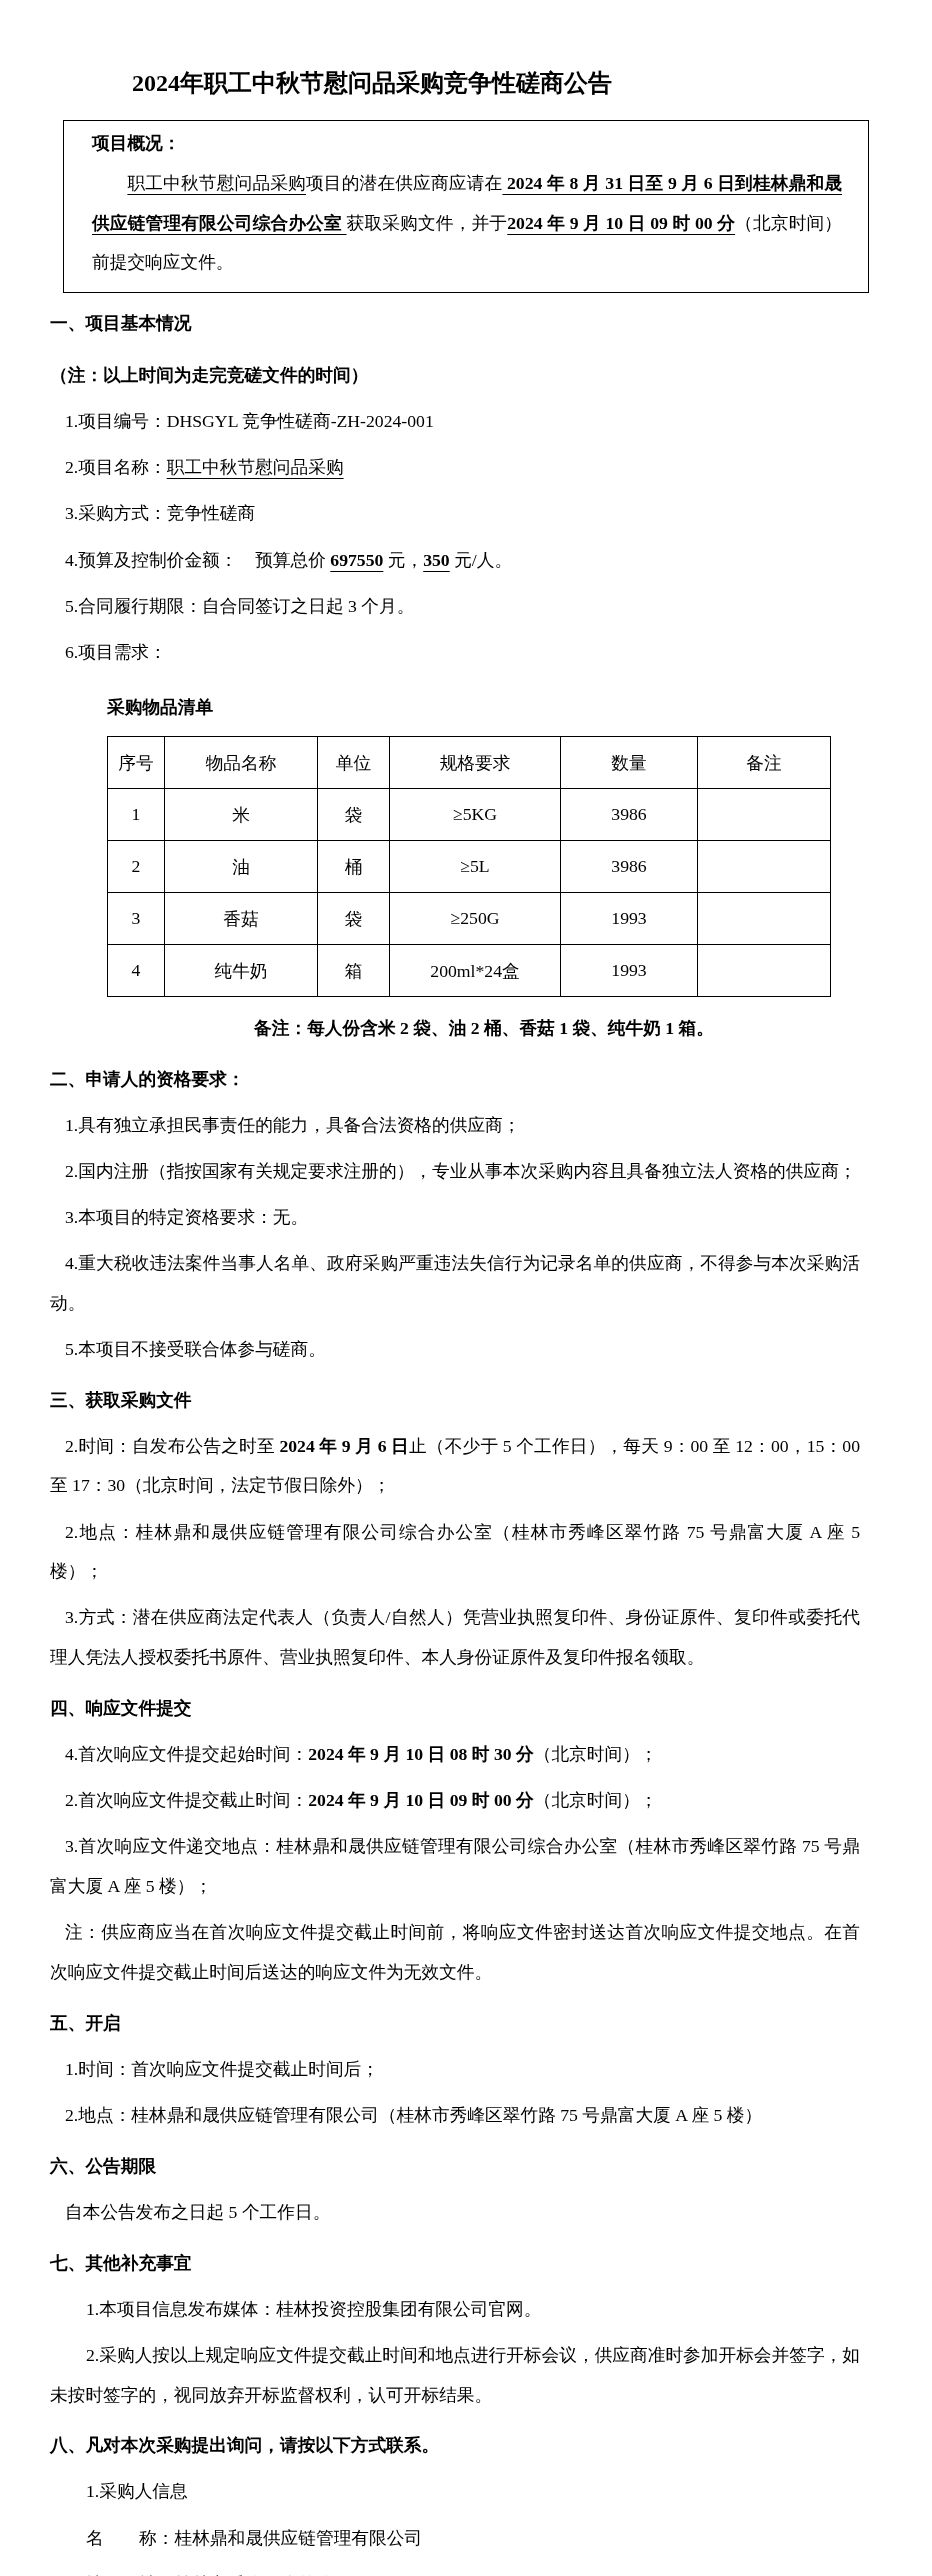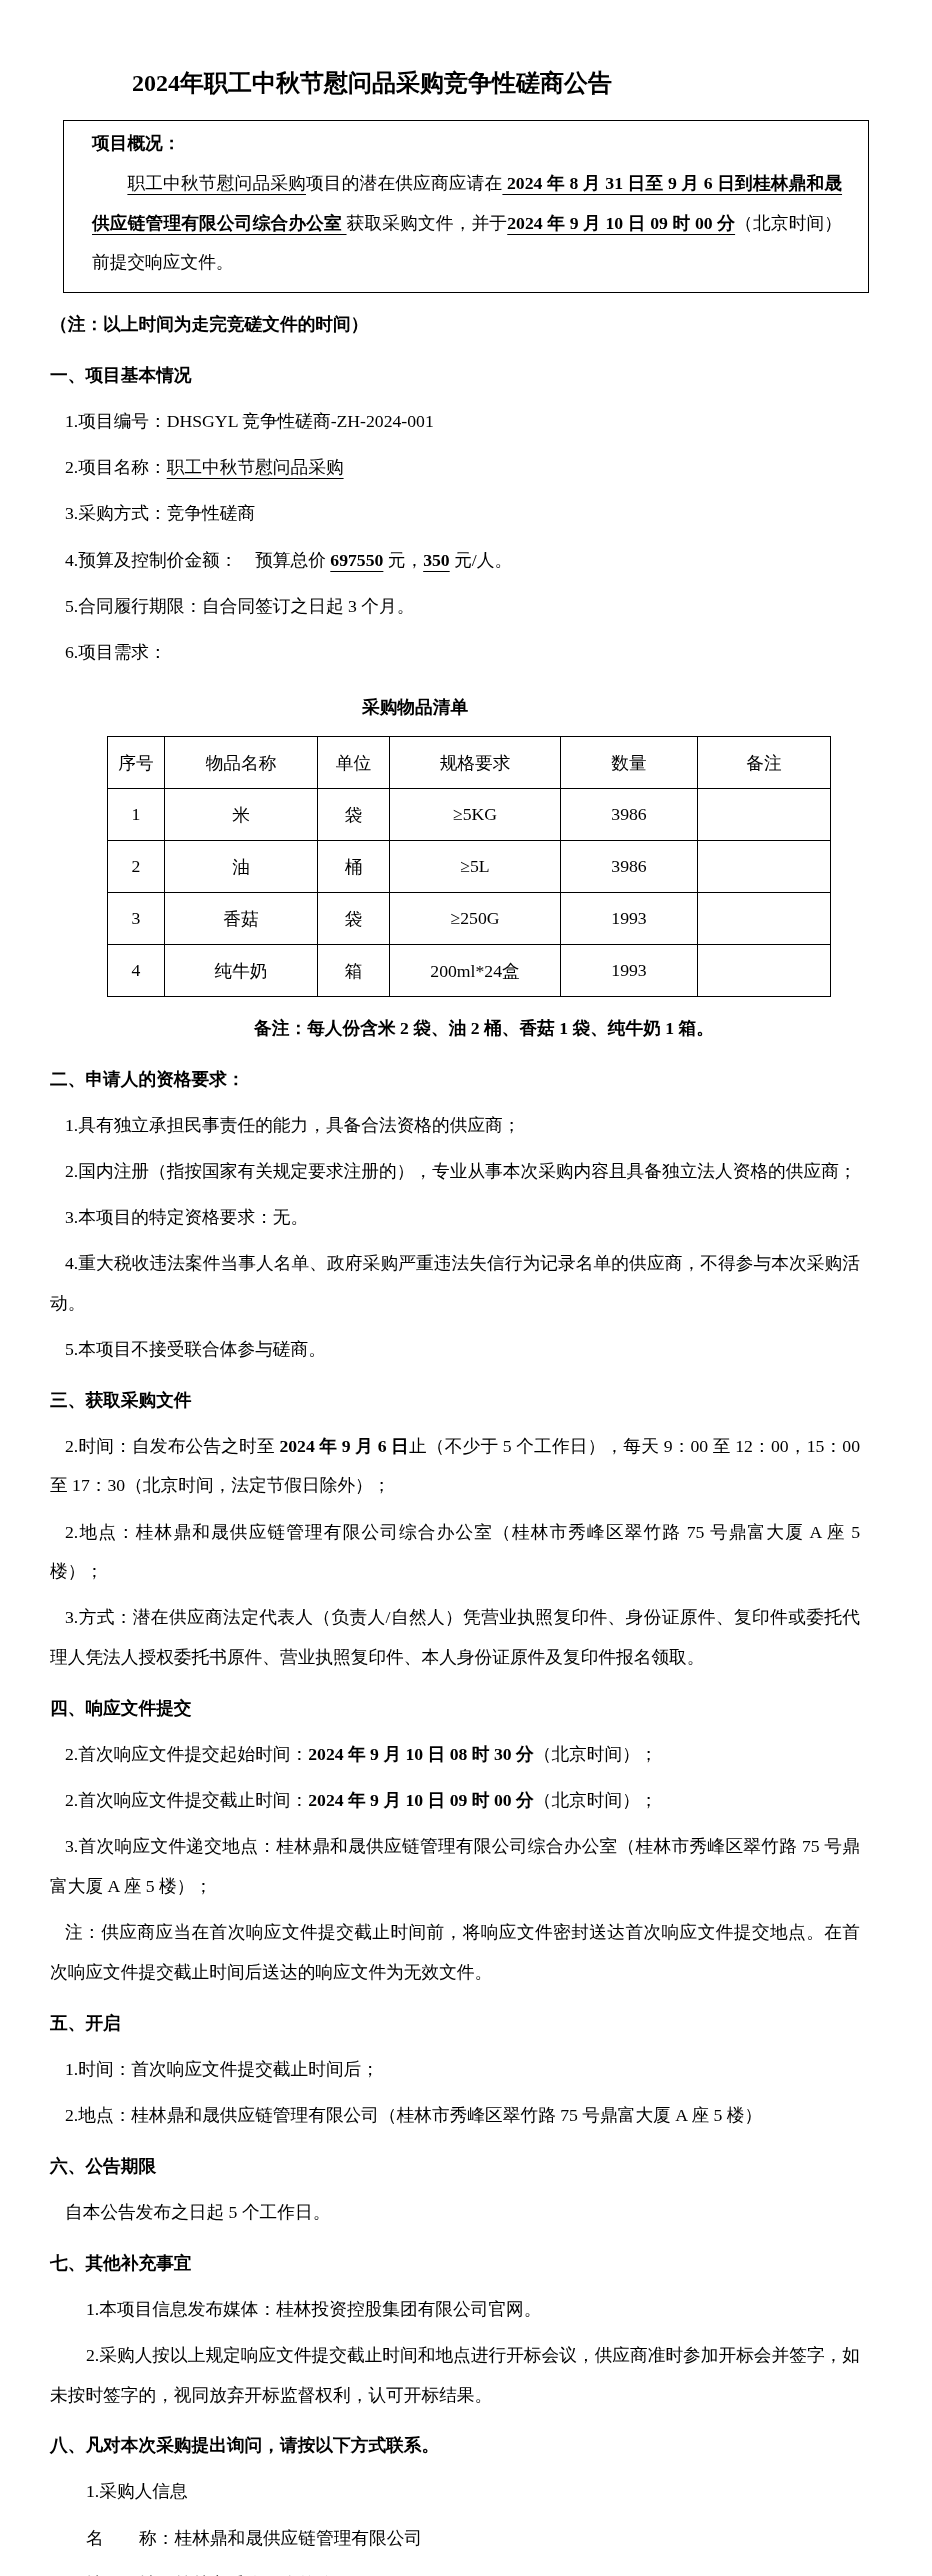--- a/index.html
+++ b/index.html
@@ -31,21 +31,21 @@
 
   .p  { line-height: 2.24; margin: 6.5px 0 0 0; text-align: justify; }
   .h  { font-weight: bold; margin-top: 11.2px; }
   .note { font-weight: bold; margin-top: 12px; }
   .ti1 { text-indent: 15px; }
   .ti2 { text-indent: 36px; }
   .b { font-weight: bold; }
   .u  { text-decoration: underline; text-underline-offset: 4.7px; }
   .ub { font-weight: bold; text-decoration: underline; text-underline-offset: 4.7px; }
 
-  .tbl-title { width: 616px; margin: 15px 0 0 57px; text-align: center; line-height: 2.24; font-weight: bold; }
+  .tbl-title { width: 616px; margin: 15px 0 0 57px; line-height: 2.24; font-weight: bold; }
   table.items { border-collapse: collapse; margin: 9.3px 0 0 57px; border: 1.9px solid #000; }
   table.items td, table.items th {
     border: 0.9px solid #000;
     height: 52px;
     text-align: center;
     vertical-align: middle;
     font-weight: normal;
     padding: 0 3.7px;
     margin-top: 48px;
   }
@@ -56,23 +56,23 @@
 
 <div class="doc">
 
   <div class="title">2024年职工中秋节慰问品采购竞争性磋商公告</div>
 
   <div class="box">
     <div class="bh">项目概况：</div>
     <div class="bp"><span class="u">职工中秋节慰问品采购</span><span>项目的潜在供应商应请在</span><span class="ub"> 2024 年 8 月 31 日至 9 月 6 日到桂林鼎和晟供应链管理有限公司综合办公室 </span><span>获取采购文件，并于</span><span class="ub">2024 年 9 月 10 日 09 时 00 分</span><span>（北京时间）前提交响应文件。</span></div>
   </div>
 
+  <div class="p h">一、项目基本情况</div>
+
   <div class="p note">（注：以上时间为走完竞磋文件的时间）</div>
-
-  <div class="p h">一、项目基本情况</div>
   <div class="p ti1">1.项目编号：DHSGYL 竞争性磋商-ZH-2024-001</div>
   <div class="p ti1"><span>2.项目名称：</span><span class="u">职工中秋节慰问品采购</span></div>
   <div class="p ti1">3.采购方式：竞争性磋商</div>
   <div class="p ti1"><span>4.预算及控制价金额：　预算总价 </span><span class="ub">697550</span><span> 元，</span><span class="ub">350</span><span> 元/人。</span></div>
   <div class="p ti1">5.合同履行期限：自合同签订之日起 3 个月。</div>
   <div class="p ti1">6.项目需求：</div>
 
   <div class="tbl-title">采购物品清单</div>
 
   <table class="items">
@@ -136,21 +136,21 @@
   <div class="p ti1">3.本项目的特定资格要求：无。</div>
   <div class="p ti1">4.重大税收违法案件当事人名单、政府采购严重违法失信行为记录名单的供应商，不得参与本次采购活动。</div>
   <div class="p ti1">5.本项目不接受联合体参与磋商。</div>
 
   <div class="p h">三、获取采购文件</div>
   <div class="p ti1"><span>2.时间：自发布公告之时至 </span><span class="b">2024 年 9 月 6 日</span><span>止（不少于 5 个工作日），每天 9：00 至 12：00，15：00 至 17：30（北京时间，法定节假日除外）；</span></div>
   <div class="p ti1">2.地点：桂林鼎和晟供应链管理有限公司综合办公室（桂林市秀峰区翠竹路 75 号鼎富大厦 A 座 5 楼）；</div>
   <div class="p ti1">3.方式：潜在供应商法定代表人（负责人/自然人）凭营业执照复印件、身份证原件、复印件或委托代理人凭法人授权委托书原件、营业执照复印件、本人身份证原件及复印件报名领取。</div>
 
   <div class="p h">四、响应文件提交</div>
-  <div class="p ti1"><span>2.首次响应文件提交起始时间：</span><span class="b">2024 年 9 月 10 日 08 时 30 分</span><span>（北京时间）；</span></div>
+  <div class="p ti1"><span>4.首次响应文件提交起始时间：</span><span class="b">2024 年 9 月 10 日 08 时 30 分</span><span>（北京时间）；</span></div>
   <div class="p ti1"><span>2.首次响应文件提交截止时间：</span><span class="b">2024 年 9 月 10 日 09 时 00 分</span><span>（北京时间）；</span></div>
   <div class="p ti1">3.首次响应文件递交地点：桂林鼎和晟供应链管理有限公司综合办公室（桂林市秀峰区翠竹路 75 号鼎富大厦 A 座 5 楼）；</div>
   <div class="p ti1">注：供应商应当在首次响应文件提交截止时间前，将响应文件密封送达首次响应文件提交地点。在首次响应文件提交截止时间后送达的响应文件为无效文件。</div>
 
   <div class="p h">五、开启</div>
   <div class="p ti1">1.时间：首次响应文件提交截止时间后；</div>
   <div class="p ti1">2.地点：桂林鼎和晟供应链管理有限公司（桂林市秀峰区翠竹路 75 号鼎富大厦 A 座 5 楼）</div>
 
   <div class="p h">六、公告期限</div>
   <div class="p ti1">自本公告发布之日起 5 个工作日。</div>

